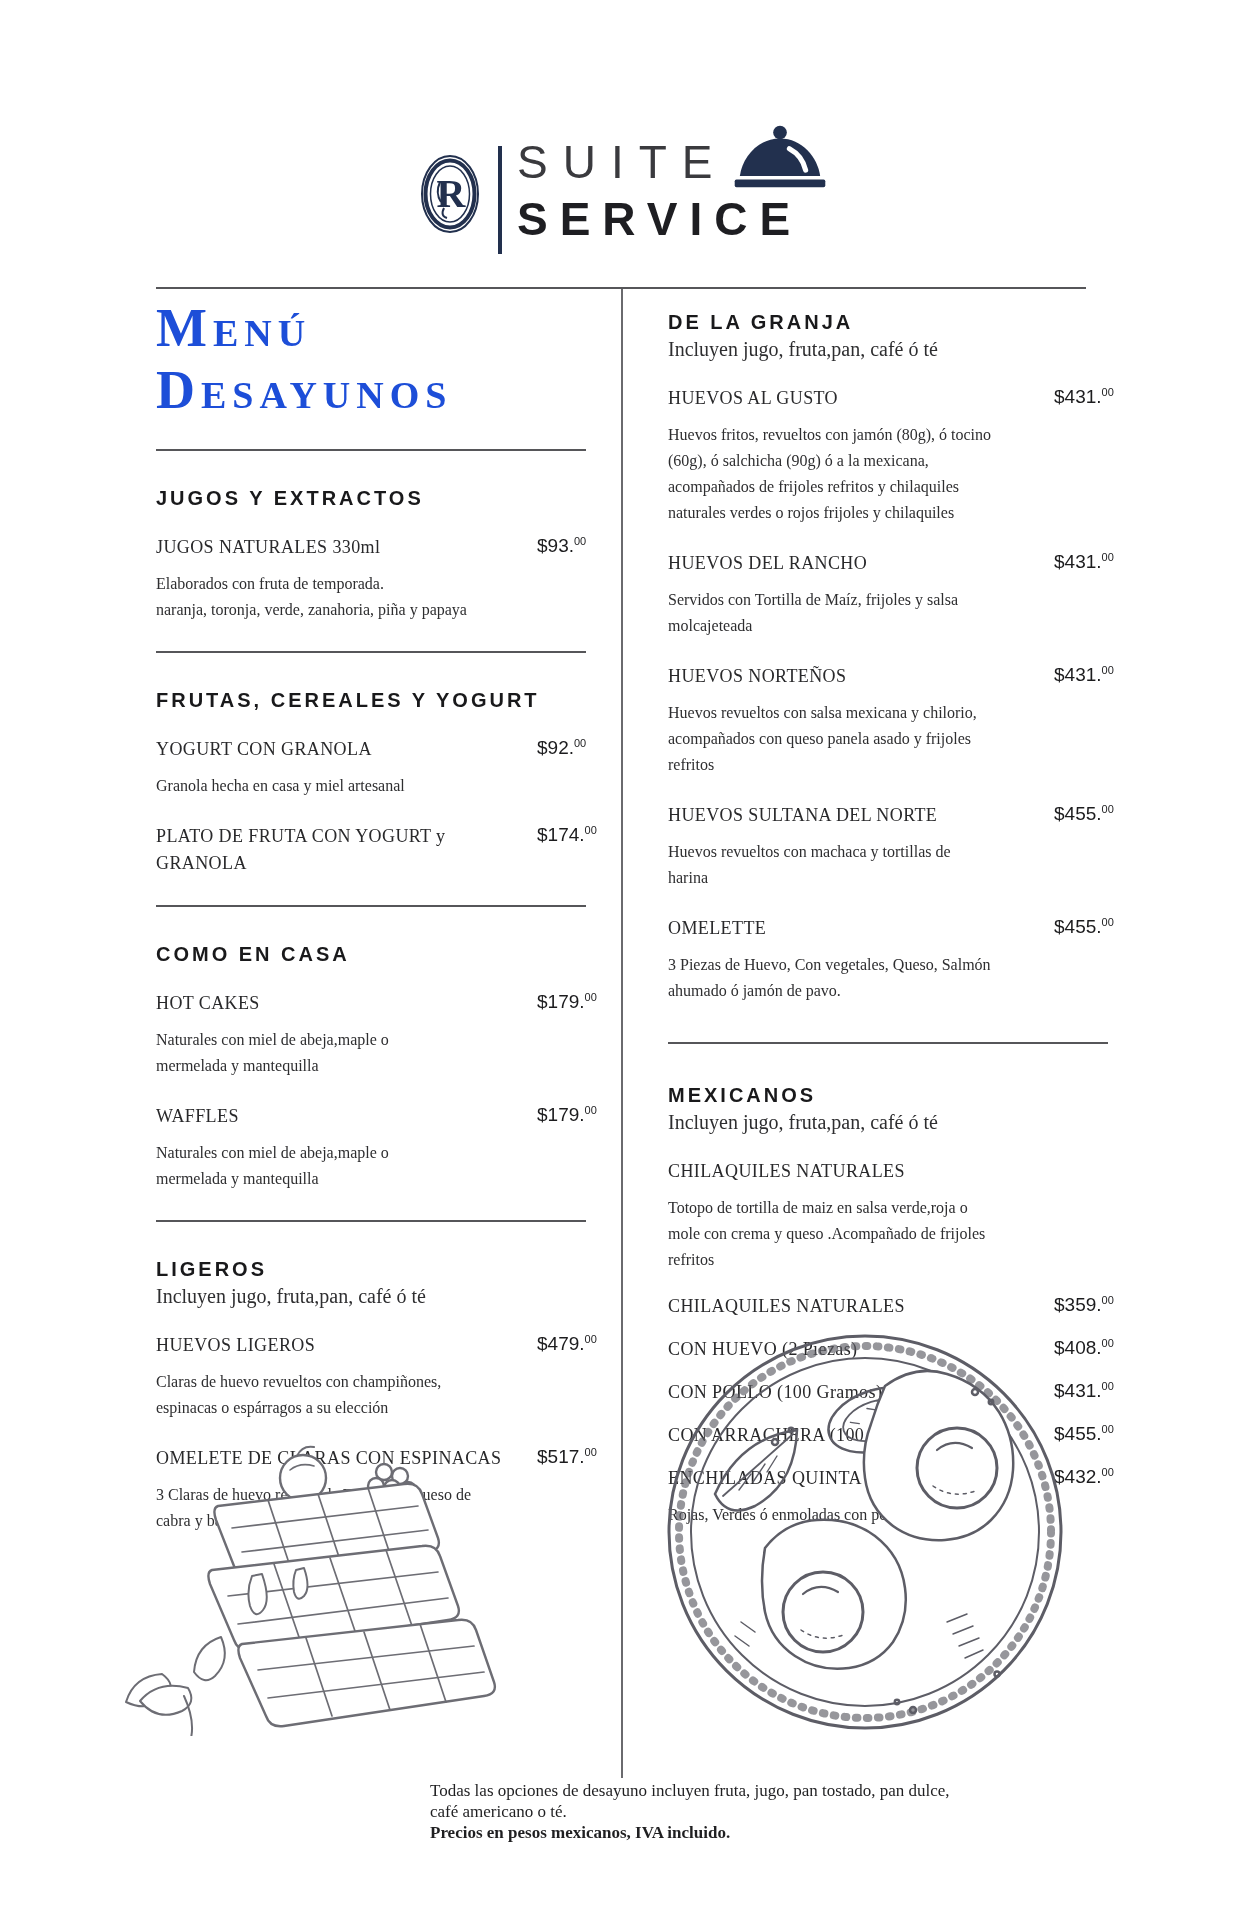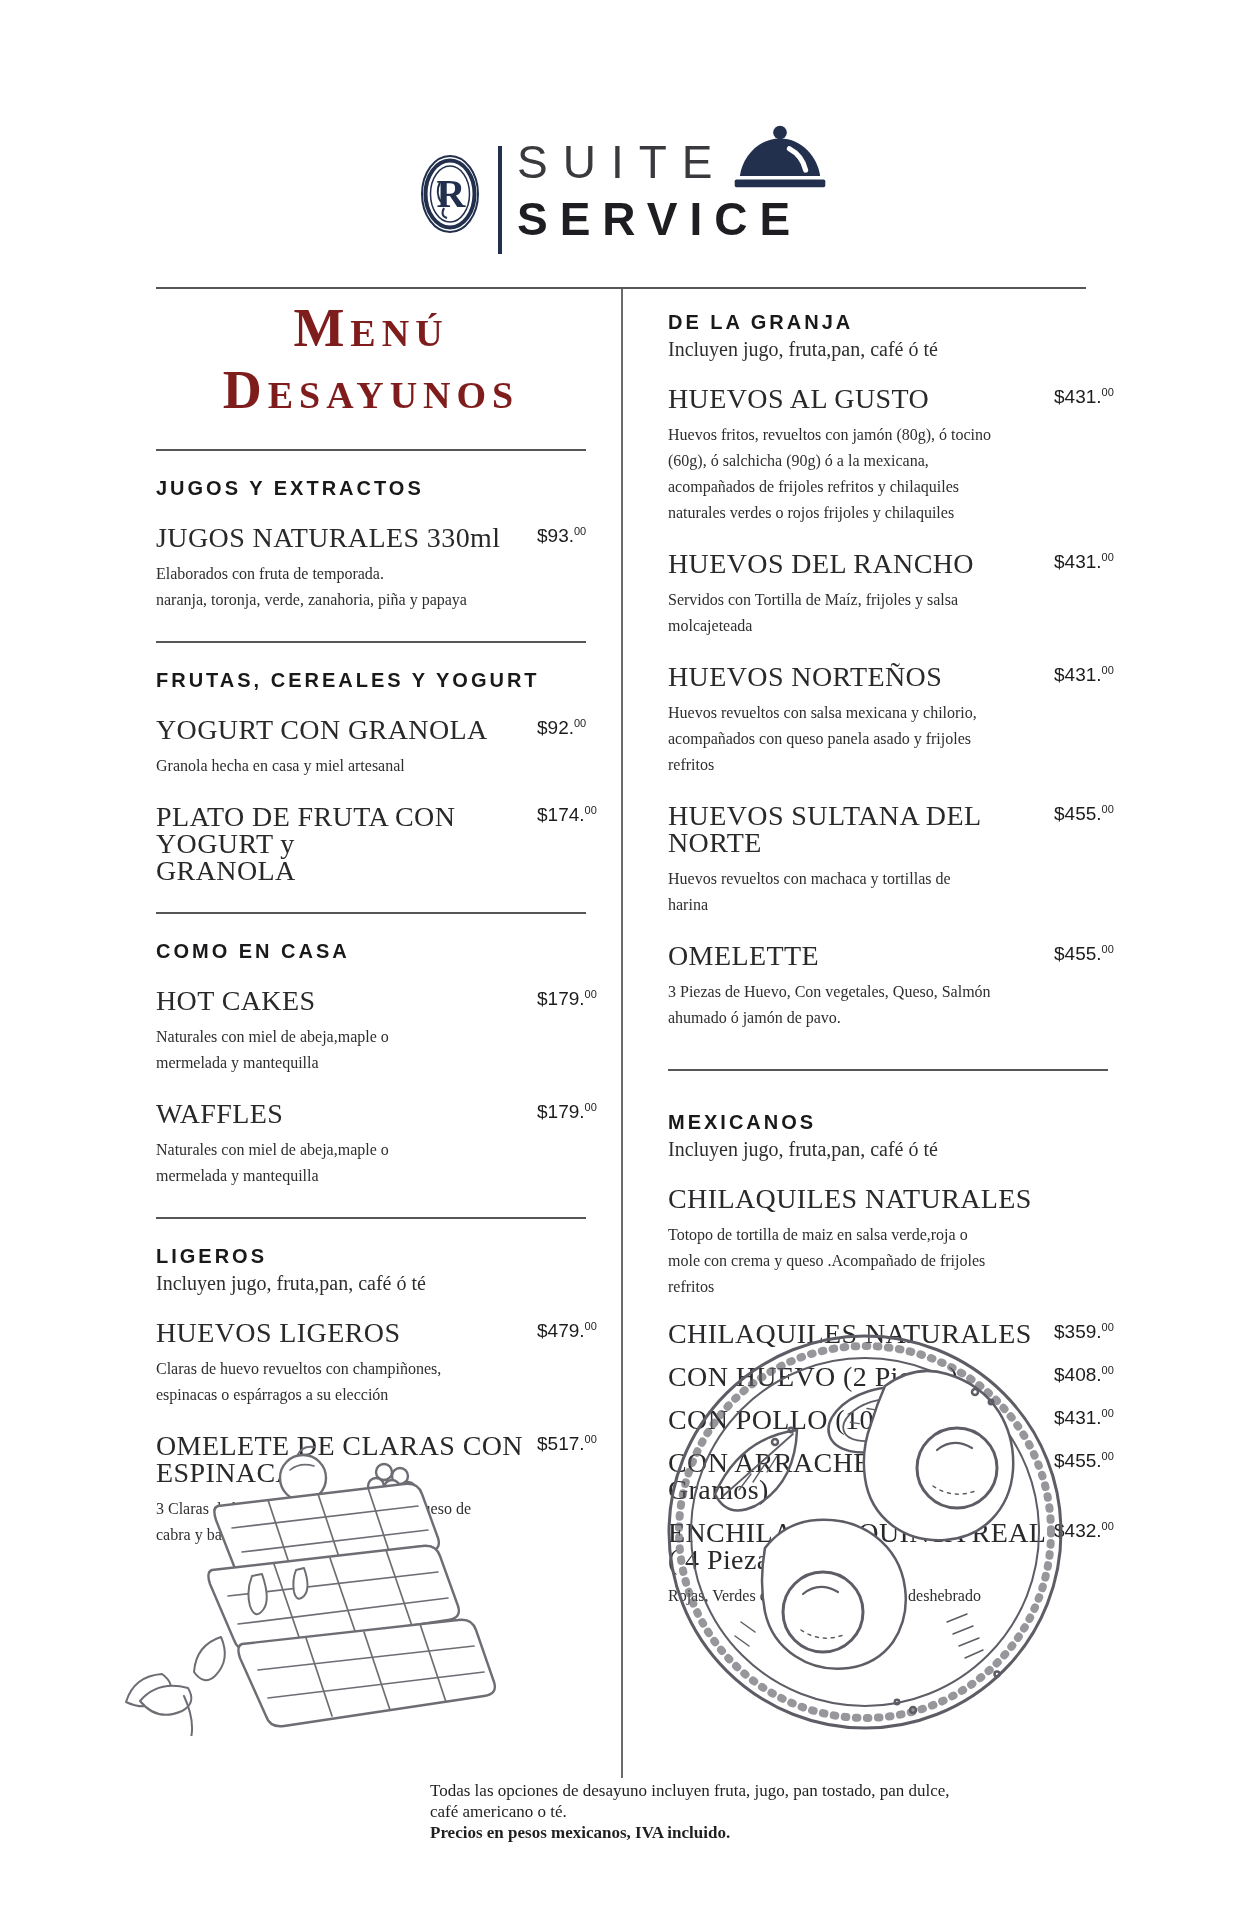--- a/index.html
+++ b/index.html
@@ -17,31 +17,31 @@
   .wordmark .w2 { font-size:46px; font-weight:600; letter-spacing:12px; line-height:57px; color:#1e1e22; }
   .cloche { position:absolute; left:313px; top:8px; width:94px; height:78px; }
   
   .rule-top { position:absolute; top:287px; left:156px; width:930px; height:2px; background:#565659; }
   .col-divider { position:absolute; top:289px; left:621px; width:2px; height:1489px; background:#6a6a6e; }
   .rule { border:none; border-top:2px solid #565659; margin:28px 0 0 0; width:100%; }
   
   .col { position:absolute; top:287px; }
   .col-left  { left:156px; width:430px; }
   .col-right { left:668px; width:440px; }
-  .page-title { font-size:54px; font-weight:700; font-variant:small-caps; letter-spacing:6px; color:#7f1d1d; line-height:62px;text-align:center; }
+  .page-title { font-size:54px; font-weight:700; font-variant:small-caps; letter-spacing:6px; color:#1d4ed8; line-height:62px; }
   .page-title.t1 { margin-top:10px; }
   .sec-header {
     font-family:"Liberation Sans", sans-serif; font-weight:700; font-size:20px;
-    letter-spacing:3px; color:#19191b; margin-top:26px;
+    letter-spacing:3px; color:#19191b; margin-top:36px;
   }
   .sec-header.first { margin-top:24px; }
   .sec-note { font-size:20px; color:#2e2e30; margin-top:4px; }
   .item { position:relative; margin-top:24px; }
   .item.row { margin-top:16px; }
-  .item-name { font-size:28px; letter-spacing:0.4px; color:#29292b; max-width:382px; white-space:pre-line; line-height:27px; }
+  .item-name { font-size:18px; letter-spacing:0.4px; color:#29292b; max-width:382px; white-space:pre-line; line-height:27px; }
   .item-desc { font-size:16px; line-height:26px; color:#2e2e30; margin-top:10px; white-space:pre-line; max-width:395px; }
   .item-price {
     position:absolute; top:1px; white-space:nowrap;
     font-family:"Liberation Sans", sans-serif; font-size:19px; color:#1c1c1e;
   }
   .col-left .item-price  { left:381px; }
   .col-right .item-price { left:386px; }
   .item-price sup { font-size:11px; }
   
   .waffles { position:absolute; left:66px; top:1436px; width:500px; height:300px; }

